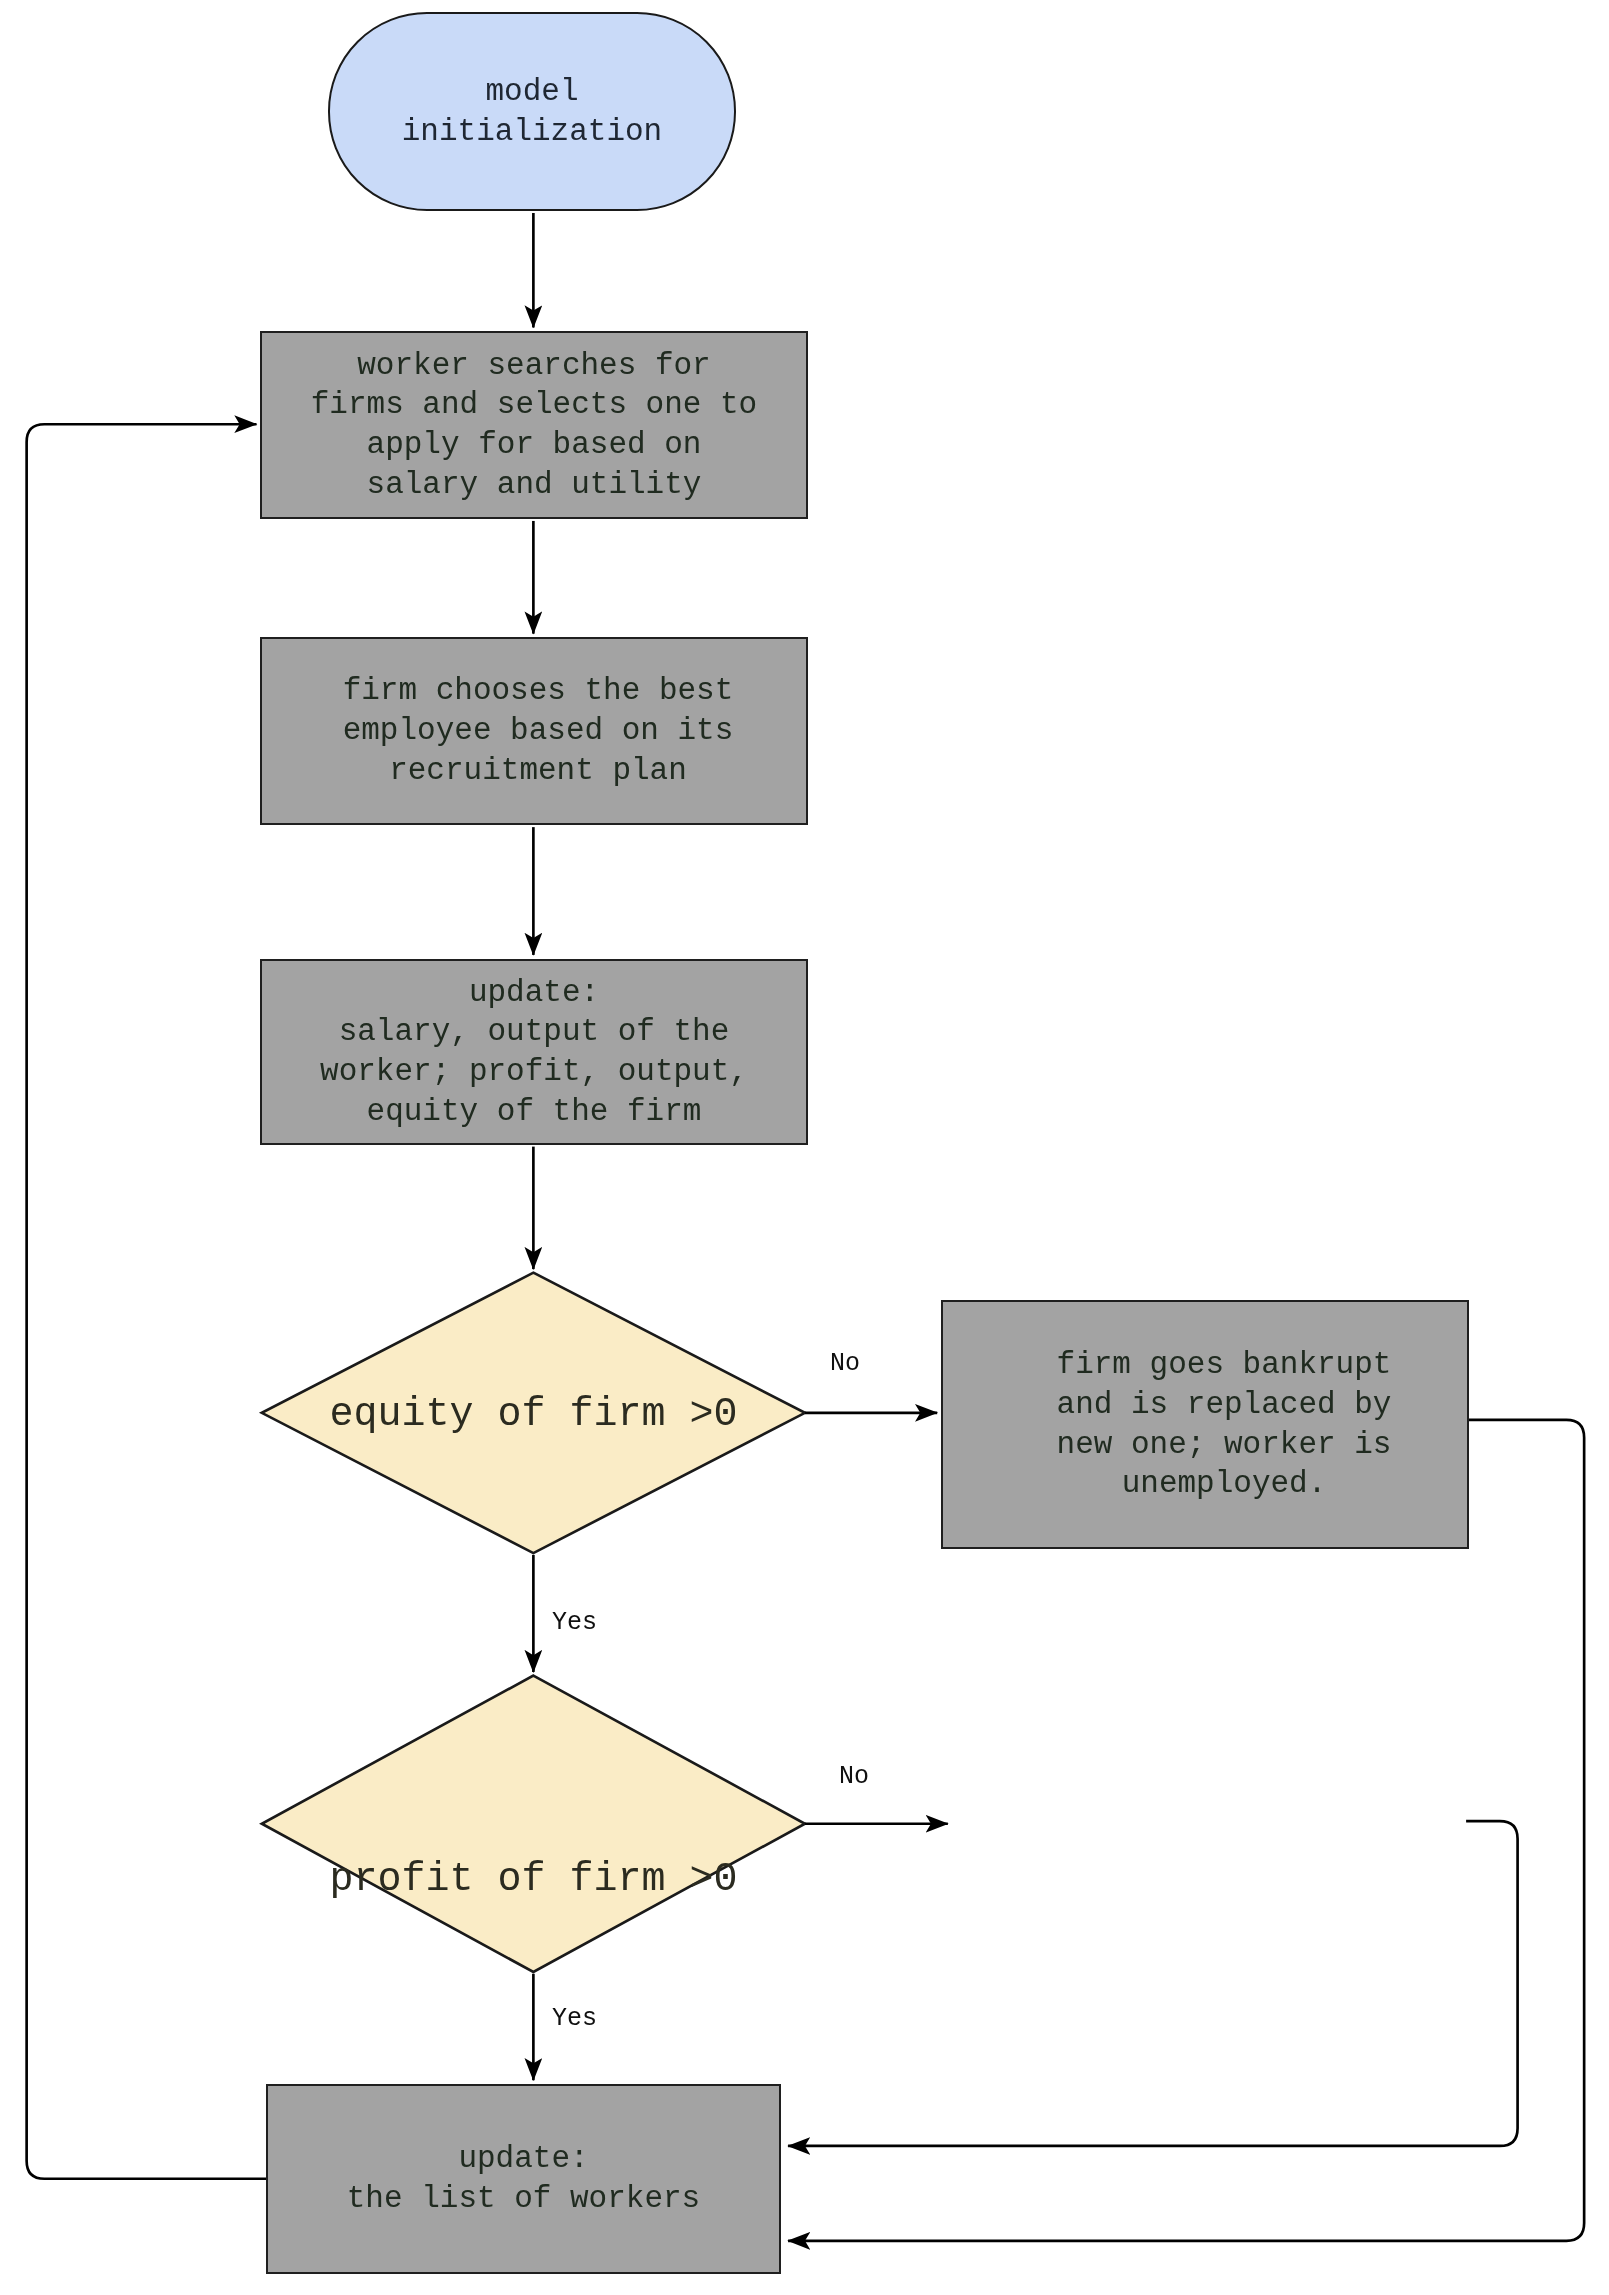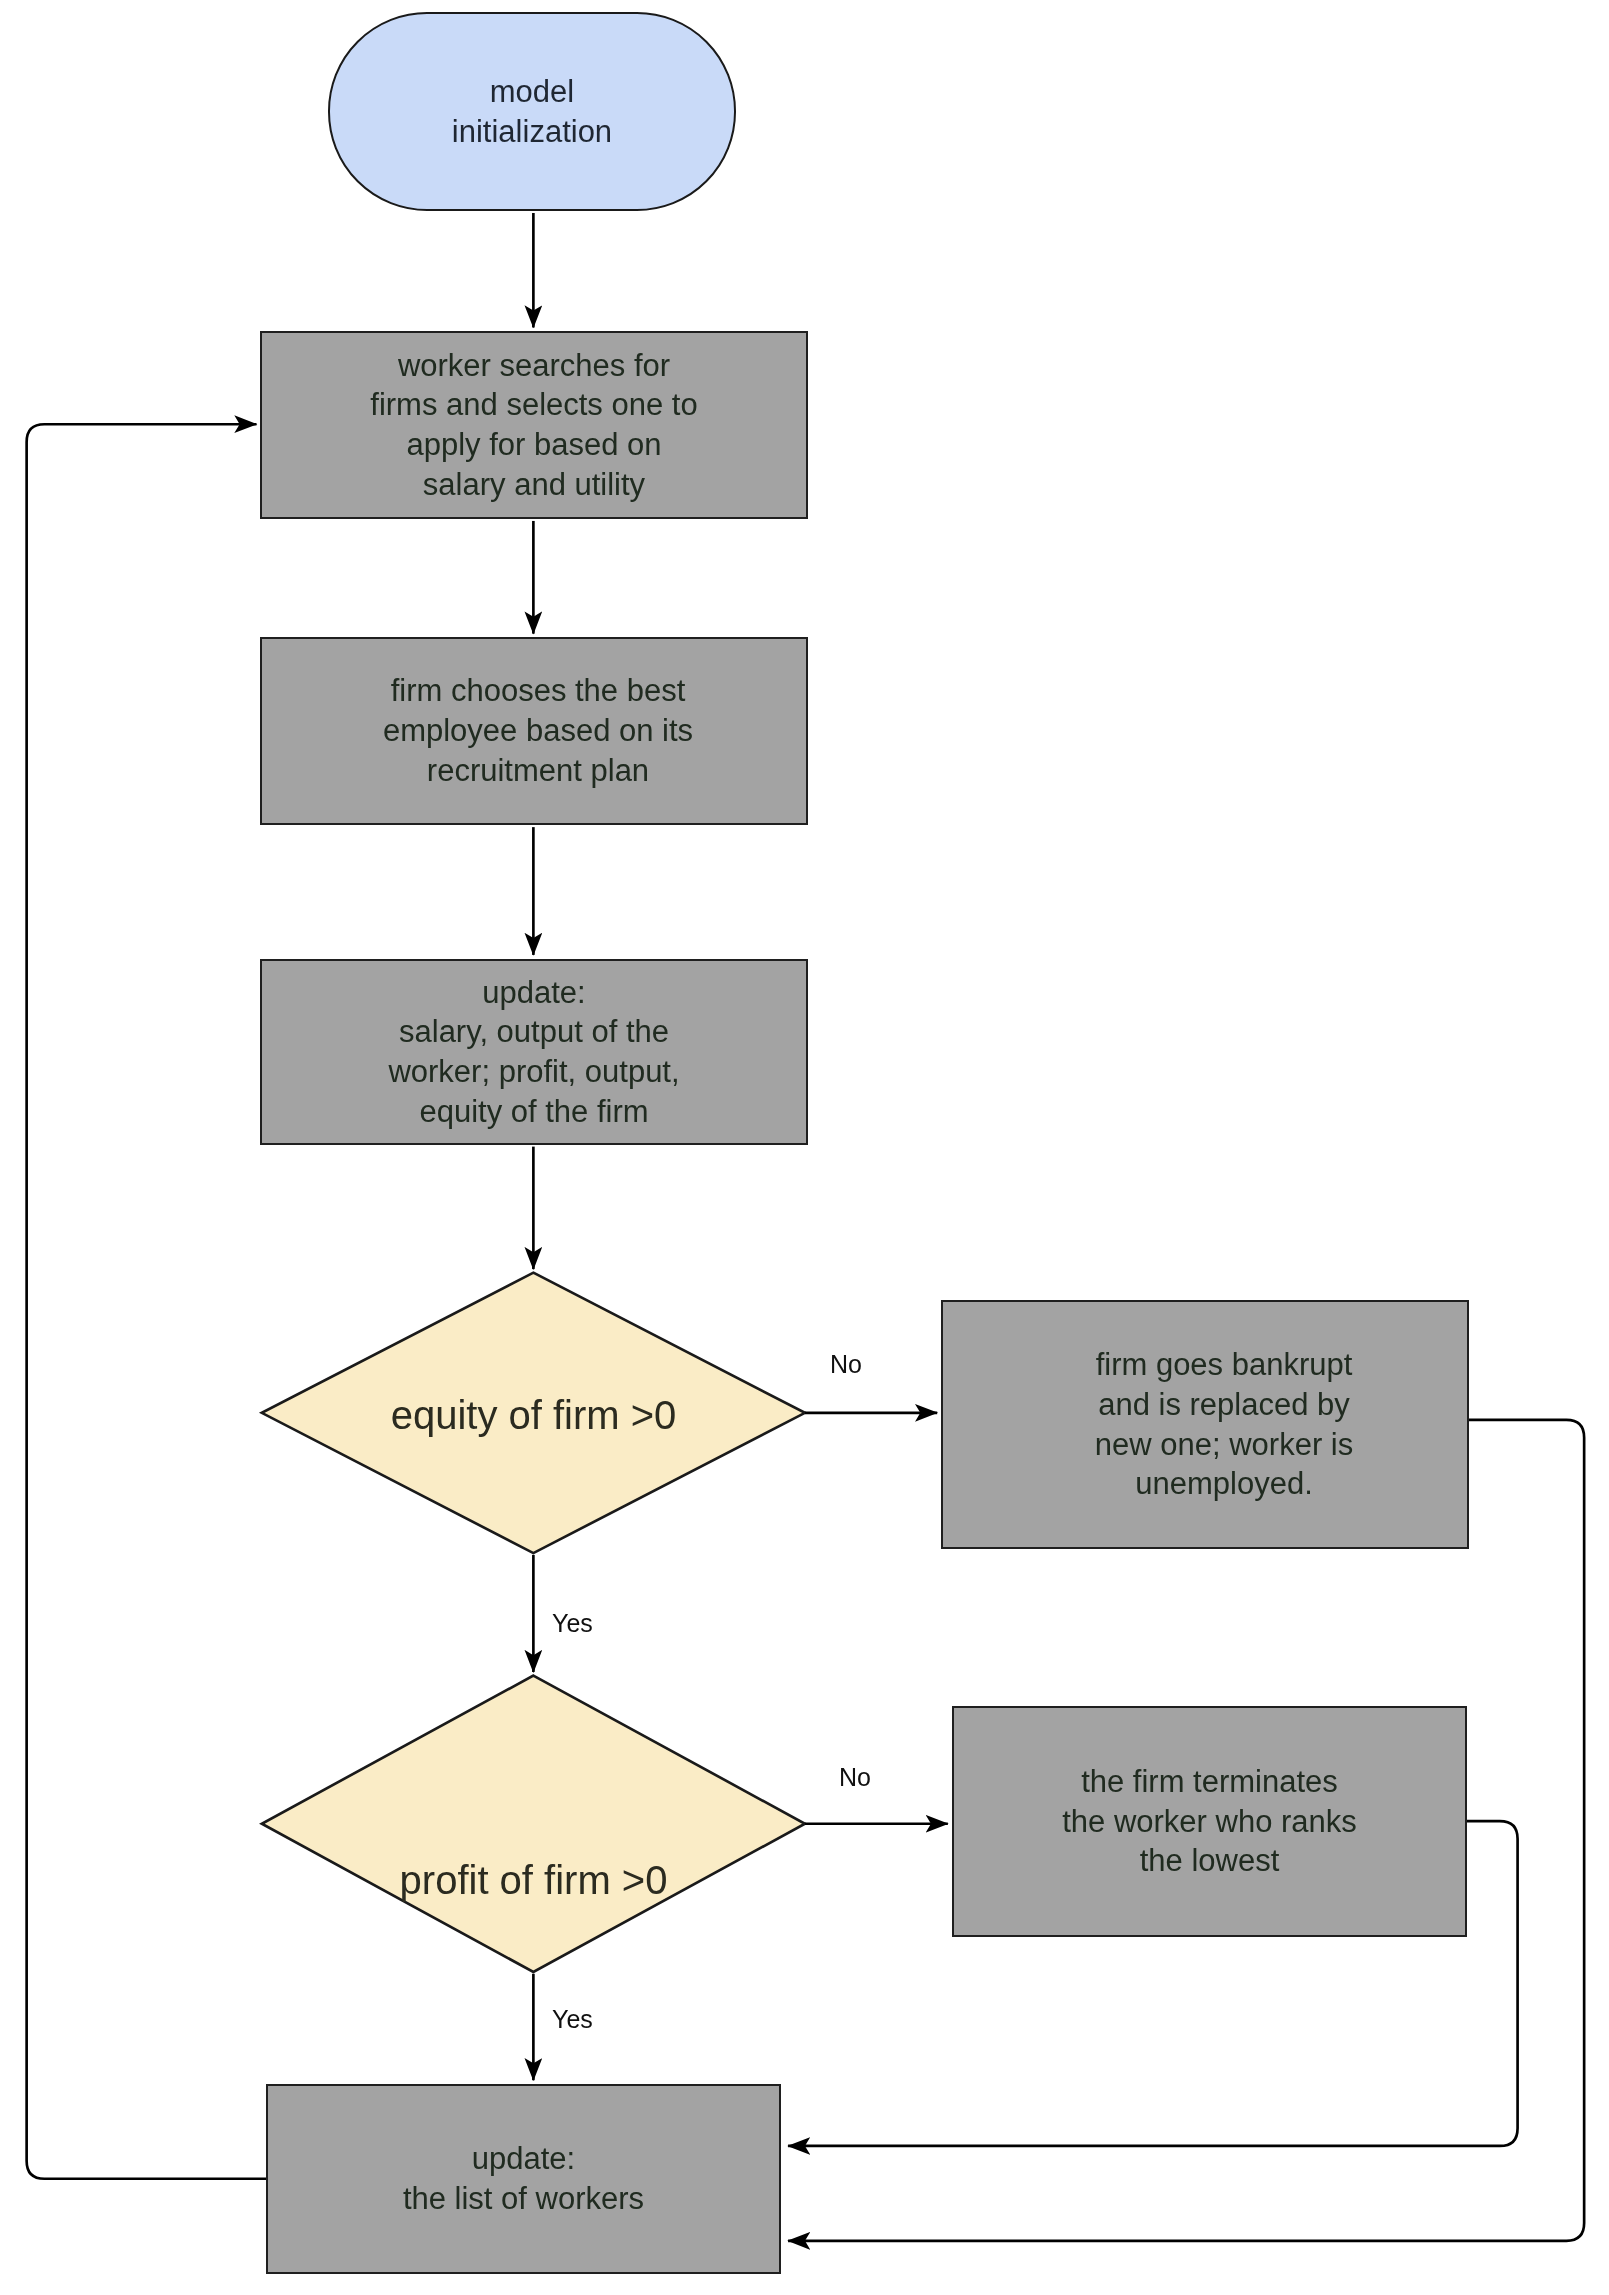--- a/index.html
+++ b/index.html
@@ -1,20 +1,20 @@
 <!DOCTYPE html>
 <html style="font-size:14px"><head>
 <meta charset="utf-8">
 <style>
   html,body{margin:0;padding:0;background:#ffffff;}
   .canvas{
     position:relative;
     width:1609px;height:2295px;
     background:#ffffff;
-    font-family:Liberation Sans, sans-serif;
+    font-family:Liberation Mono, monospace;
     color:#222b22;
     overflow:hidden;
   }
   .connector-layer{position:absolute;left:0;top:0;width:1609px;height:2295px;}
   .node{
     position:absolute;
     display:flex;align-items:center;justify-content:center;
     text-align:center;
     white-space:pre-line;
     font-size:31px;line-height:1.28;
@@ -92,23 +92,20 @@
 
   <div class="diamond-label" style="left:307px;top:1390px;width:453px;">equity of firm &gt;0</div>
 
   <div class="node process" style="left:941px;top:1300px;width:528px;height:249px;padding-left:38px;">firm goes bankrupt
 and is replaced by
 new one; worker is
 unemployed.</div>
 
   <div class="diamond-label" style="left:307px;top:1855px;width:453px;">profit of firm &gt;0</div>
 
-  <div class="node process" style="left:952px;top:1706px;width:515px;height:231px;">the firm terminates
-the worker who ranks
-the lowest</div>
 
   <div class="node process" style="left:266px;top:2084px;width:515px;height:190px;">update:
 the list of workers</div>
 
   <div class="edge-label" style="left:830px;top:1349px;">No</div>
   <div class="edge-label" style="left:552px;top:1608px;">Yes</div>
   <div class="edge-label" style="left:839px;top:1762px;">No</div>
   <div class="edge-label" style="left:552px;top:2004px;">Yes</div>
 
 </div>

